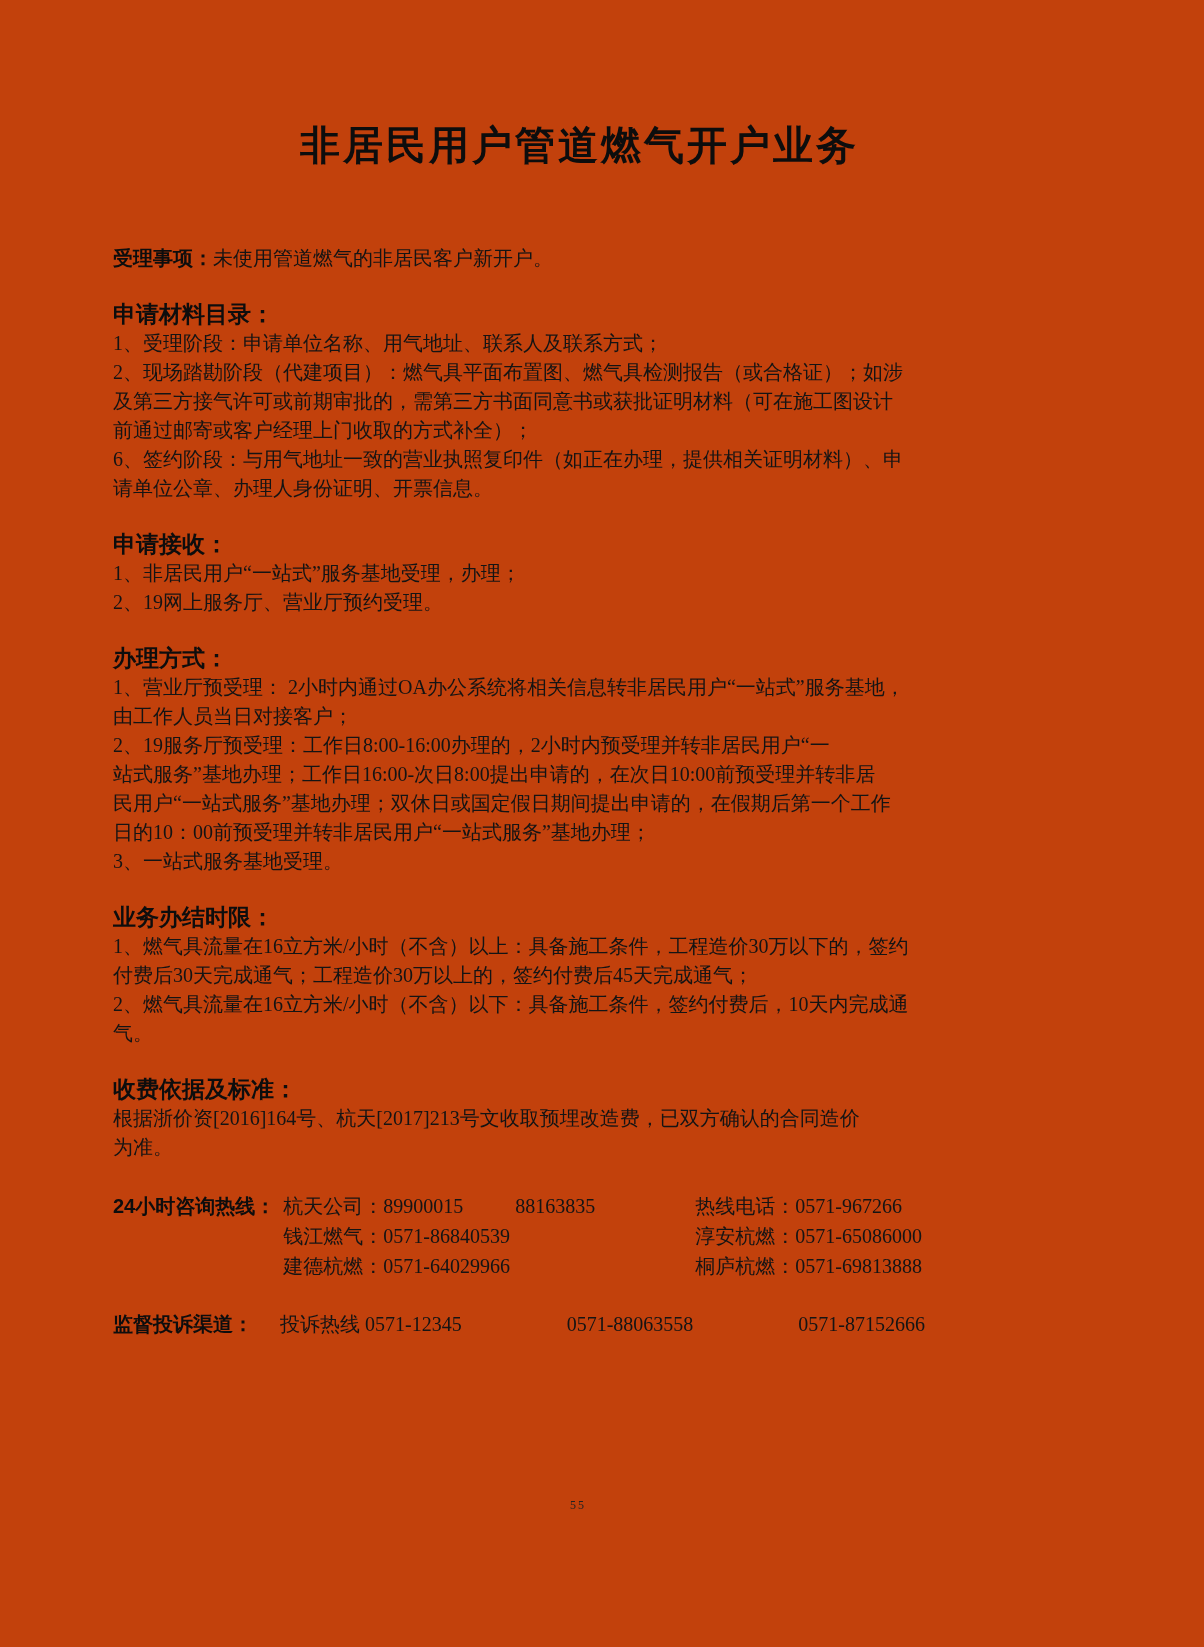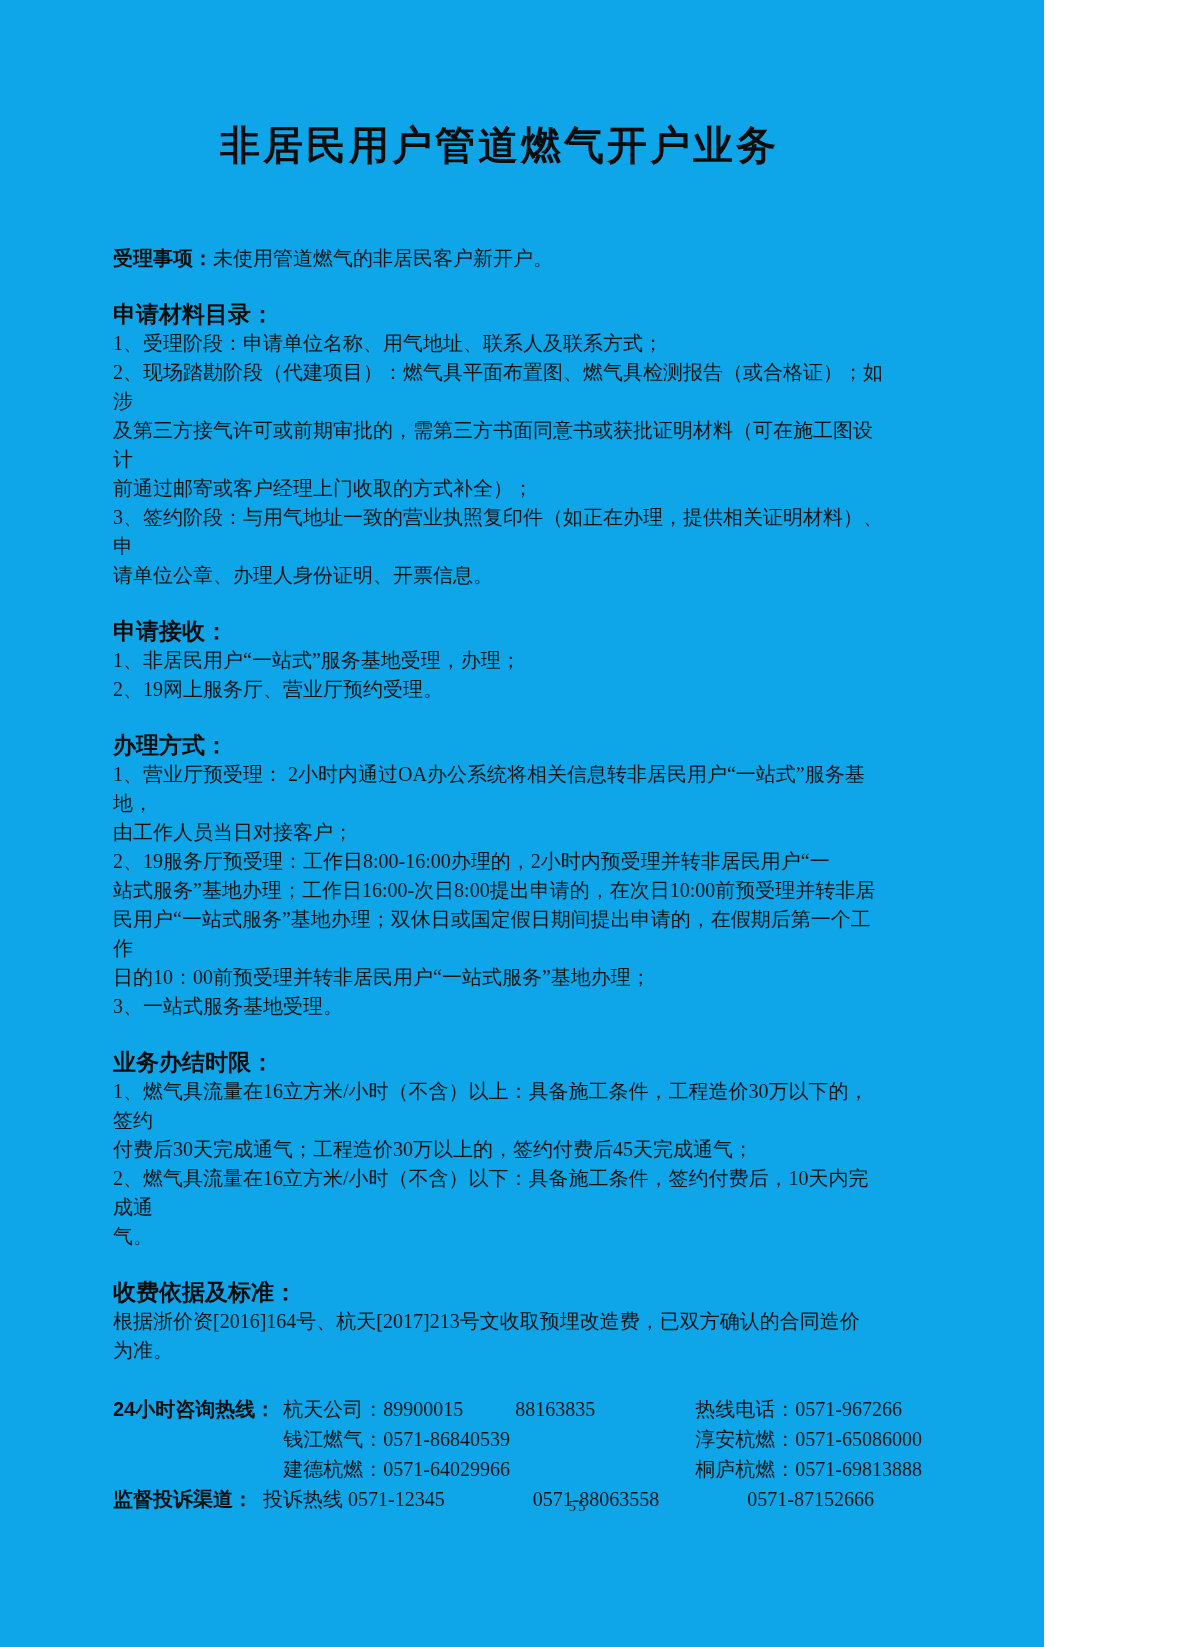--- a/index.html
+++ b/index.html
@@ -10,24 +10,24 @@
   body {
     width: 1204px;
     height: 1647px;
     color: #141414;
     font-family: "Liberation Serif", "DejaVu Serif", serif;
     font-size: 20px;
   }
   .page {
     position: relative;
     box-sizing: border-box;
-    width: 1044px;
+    width: 1204px;
     height: 1647px;
     padding: 118px 158px 17px 113px;
-    background: #0ea5e9;
+    background: #c2410c;
   }
   .doc-title {
     font-family: "Liberation Sans", "DejaVu Sans", sans-serif;
     font-weight: 700;
     font-size: 40px;
     letter-spacing: 3px;
     text-align: center;
     margin: 0;
     line-height: 54px;
     color: #0d0d0d;
@@ -59,32 +59,34 @@
     line-height: 30px;
     align-items: flex-start;
   }
   .hotline-label { white-space: nowrap; margin-right: 8px; }
   .hl-cols { display: flex; }
   .hl-col-left { width: 412px; }
   .hl-row { white-space: nowrap; }
   .hl-num2 { margin-left: 52px; }
   .complaint {
     display: flex;
+    margin-top: 28px;
     line-height: 30px;
     white-space: nowrap;
+    gap: 17px;
   }
   .complaint-label { margin-right: 10px; }
   .cp-gap { margin-left: 88px; }
   .page-number {
     position: absolute;
     top: 1498px;
     left: 113px;
     width: 930px;
     text-align: center;
-    font-size: 15px;
+    font-size: 12px;
     letter-spacing: 2px;
     color: #222;
   }
 </style>
 </head>
 <body>
 
 <div class="page">
 
   <h1 class="doc-title">非居民用户管道燃气开户业务</h1>
@@ -92,21 +94,21 @@
   <div class="inline-row">
     <span class="hd inline-label">受理事项：</span><span>未使用管道燃气的非居民客户新开户。</span>
   </div>
 
   <section>
     <h2 class="hd sec-hd">申请材料目录：</h2>
     <p class="body-par">1、受理阶段：申请单位名称、用气地址、联系人及联系方式；</p>
     <p class="body-par">2、现场踏勘阶段（代建项目）：燃气具平面布置图、燃气具检测报告（或合格证）；如涉
 及第三方接气许可或前期审批的，需第三方书面同意书或获批证明材料（可在施工图设计
 前通过邮寄或客户经理上门收取的方式补全）；</p>
-    <p class="body-par">3、签约阶段：与用气地址一致的营业执照复印件（如正在办理，提供相关证明材料）、申
+    <p class="body-par">6、签约阶段：与用气地址一致的营业执照复印件（如正在办理，提供相关证明材料）、申
 请单位公章、办理人身份证明、开票信息。</p>
   </section>
 
   <section>
     <h2 class="hd sec-hd">申请接收：</h2>
     <p class="body-par">1、非居民用户“一站式”服务基地受理，办理；</p>
     <p class="body-par">2、19网上服务厅、营业厅预约受理。</p>
   </section>
 
   <section>

